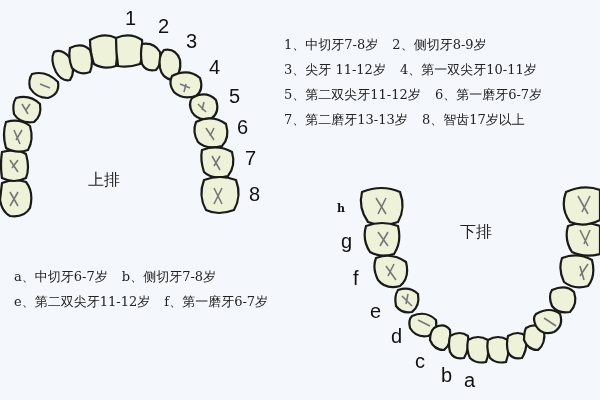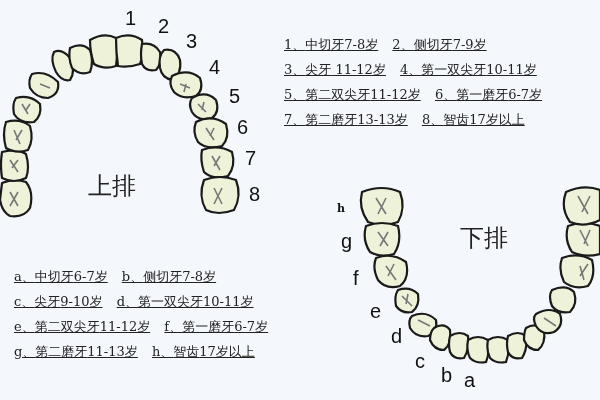--- a/index.html
+++ b/index.html
@@ -1,22 +1,22 @@
 <!DOCTYPE html>
 <html><head>
 <meta charset="utf-8">
 <style>
   html, body { margin:0; padding:0; }
   body { width:600px; height:400px; overflow:hidden; background:#f4f7fb; font-family:"DejaVu Sans", sans-serif; position:relative; }
   #diagram { position:absolute; left:0; top:0; width:600px; height:400px; }
   .legend { position:absolute; font-family:"DejaVu Serif", serif; font-size:13px; color:#222; line-height:25px; white-space:nowrap; }
-  .legend .row span { margin-right:10px;text-decoration:underline; }
+  .legend .row span { margin-right:10px; }
   #upper-legend { left:284px; top:32px; }
   #lower-legend { left:14px; top:264px; }
-  .arch-title { position:absolute; font-size:24px; color:#222; font-family:"DejaVu Sans", sans-serif; }
+  .arch-title { position:absolute; font-size:16px; color:#222; font-family:"DejaVu Sans", sans-serif; }
   #upper-title { left:88px; top:170px; }
   #lower-title { left:460px; top:222px; }
   .lbl { position:absolute; font-family:"Liberation Sans", sans-serif; color:#111; font-size:20px; line-height:1; }
   .lbl.small { font-size:11px; font-family:"DejaVu Serif", serif; font-weight:bold; }
 </style>
 </head>
 <body>
 
 <svg id="diagram" viewBox="0 0 600 400" xmlns="http://www.w3.org/2000/svg">
   <g fill="#eef2d9" stroke="#1a1a1a" stroke-width="2.2">
@@ -104,21 +104,21 @@
 <span class="lbl" style="left:353px;top:268px;">f</span>
 <span class="lbl" style="left:370px;top:301px;">e</span>
 <span class="lbl" style="left:391px;top:326px;">d</span>
 <span class="lbl" style="left:415px;top:351px;">c</span>
 <span class="lbl" style="left:441px;top:365px;">b</span>
 <span class="lbl" style="left:464px;top:370px;">a</span>
 
 <div class="legend" id="upper-legend">
   <div class="row">
     <span><b style="font-weight:normal">1、</b><b style="font-weight:normal">中切牙</b><b style="font-weight:normal">7-8岁</b></span>
-    <span><b style="font-weight:normal">2、</b><b style="font-weight:normal">侧切牙</b><b style="font-weight:normal">7-9岁</b></span>
+    <span><b style="font-weight:normal">2、</b><b style="font-weight:normal">侧切牙</b><b style="font-weight:normal">8-9岁</b></span>
   </div>
   <div class="row">
     <span><b style="font-weight:normal">3、</b><b style="font-weight:normal">尖牙</b><b style="font-weight:normal"> 11-12岁</b></span>
     <span><b style="font-weight:normal">4、</b><b style="font-weight:normal">第一双尖牙</b><b style="font-weight:normal">10-11岁</b></span>
   </div>
   <div class="row">
     <span><b style="font-weight:normal">5、</b><b style="font-weight:normal">第二双尖牙</b><b style="font-weight:normal">11-12岁</b></span>
     <span><b style="font-weight:normal">6、</b><b style="font-weight:normal">第一磨牙</b><b style="font-weight:normal">6-7岁</b></span>
   </div>
   <div class="row">
@@ -126,24 +126,16 @@
     <span><b style="font-weight:normal">8、</b><b style="font-weight:normal">智齿</b><b style="font-weight:normal">17岁以上</b></span>
   </div>
 </div>
 
 <div class="legend" id="lower-legend">
   <div class="row">
     <span><b style="font-weight:normal">a、</b><b style="font-weight:normal">中切牙</b><b style="font-weight:normal">6-7岁</b></span>
     <span><b style="font-weight:normal">b、</b><b style="font-weight:normal">侧切牙</b><b style="font-weight:normal">7-8岁</b></span>
   </div>
   <div class="row">
-    <span><b style="font-weight:normal">c、</b><b style="font-weight:normal">尖牙</b><b style="font-weight:normal">9-10岁</b></span>
-    <span><b style="font-weight:normal">d、</b><b style="font-weight:normal">第一双尖牙</b><b style="font-weight:normal">10-11岁</b></span>
-  </div>
-  <div class="row">
     <span><b style="font-weight:normal">e、</b><b style="font-weight:normal">第二双尖牙</b><b style="font-weight:normal">11-12岁</b></span>
     <span><b style="font-weight:normal">f、</b><b style="font-weight:normal">第一磨牙</b><b style="font-weight:normal">6-7岁</b></span>
-  </div>
-  <div class="row">
-    <span><b style="font-weight:normal">g、</b><b style="font-weight:normal">第二磨牙</b><b style="font-weight:normal">11-13岁</b></span>
-    <span><b style="font-weight:normal">h、</b><b style="font-weight:normal">智齿</b><b style="font-weight:normal">17岁以上</b></span>
   </div>
 </div>
 
 </body></html>

